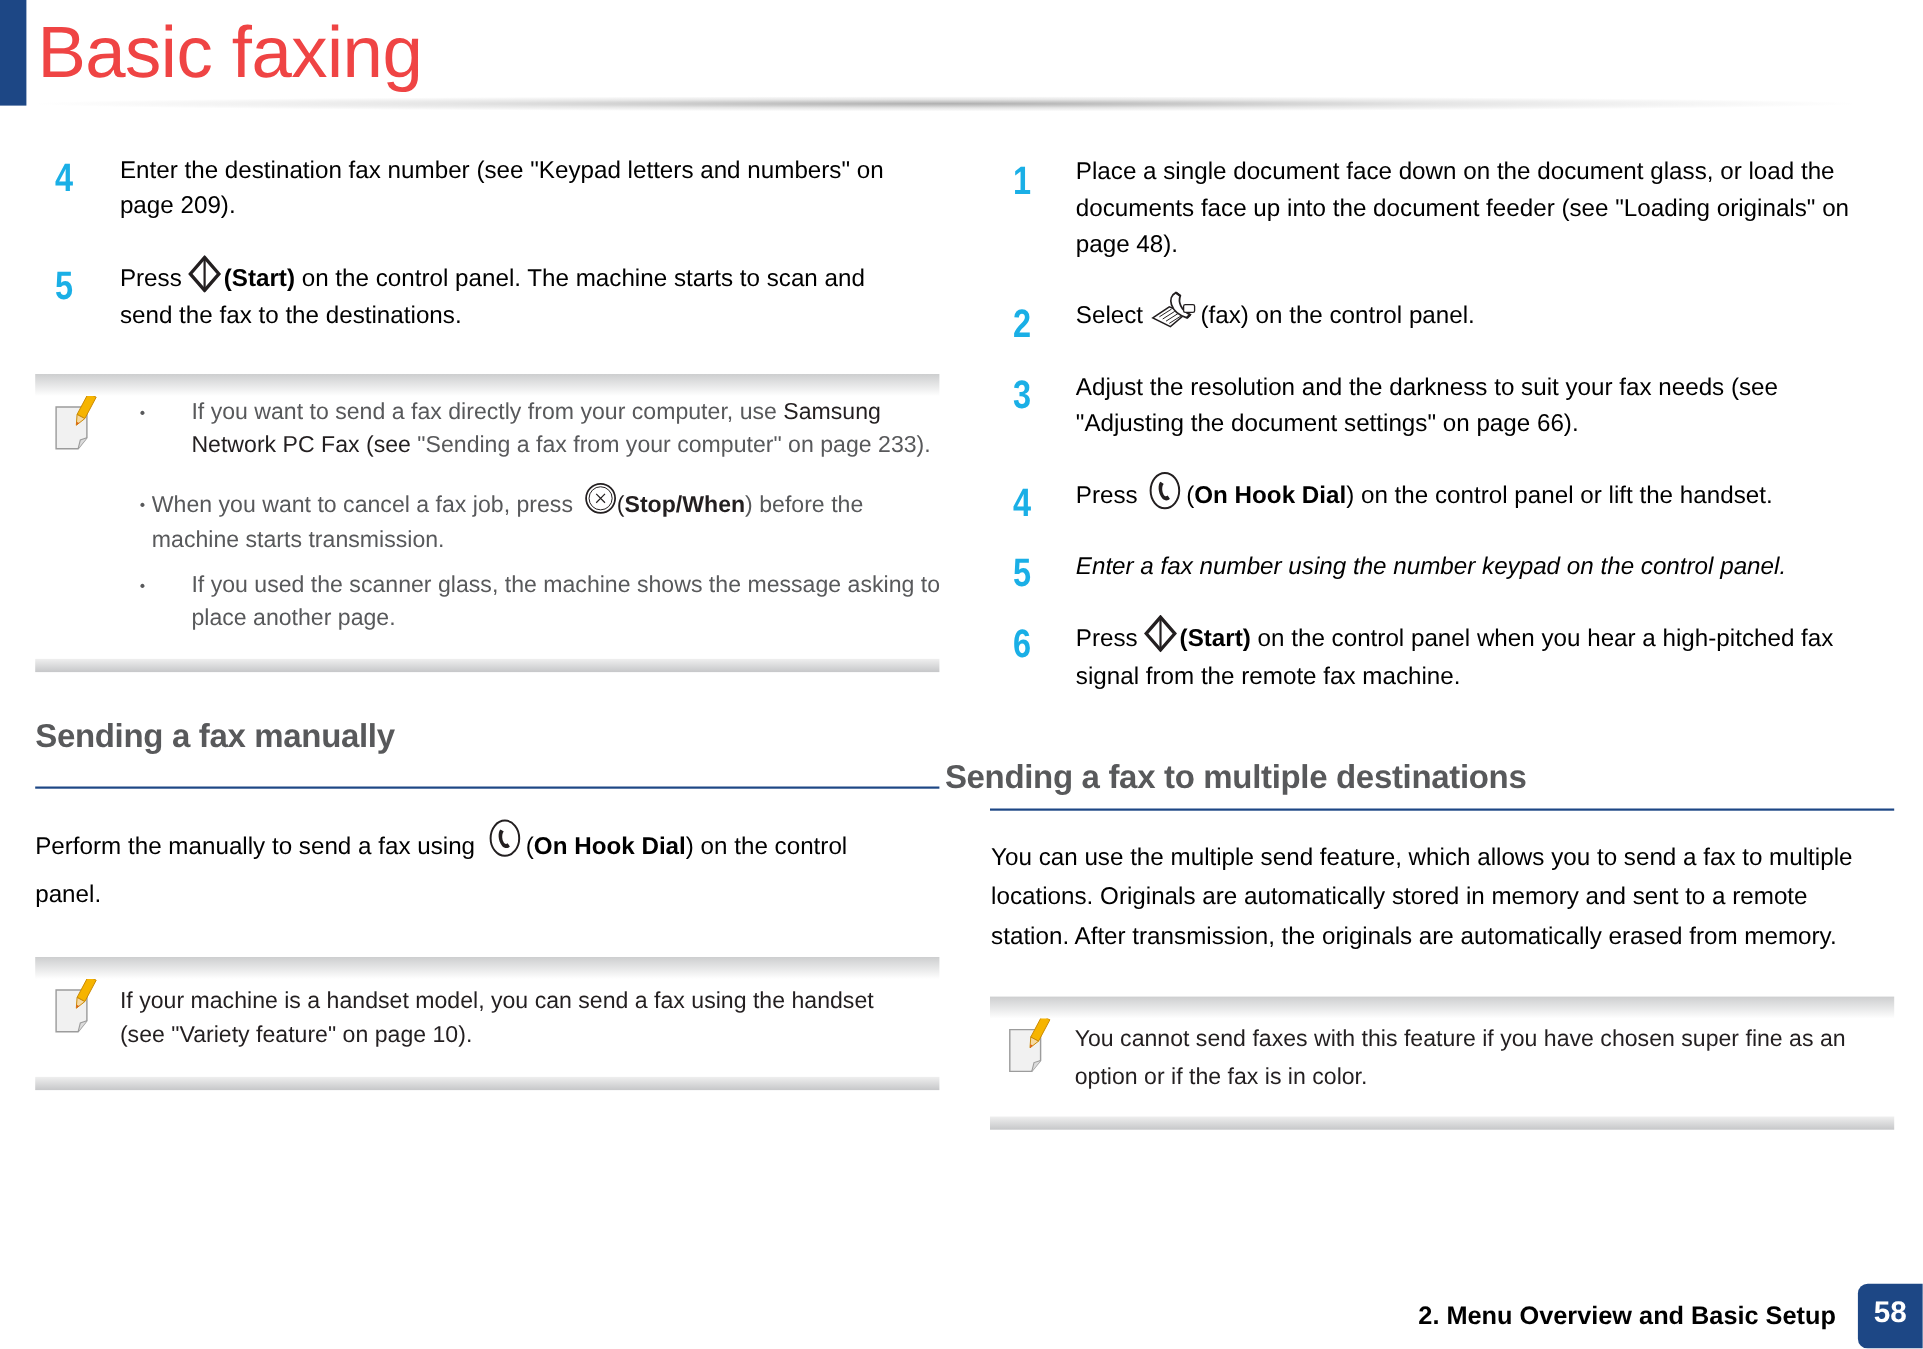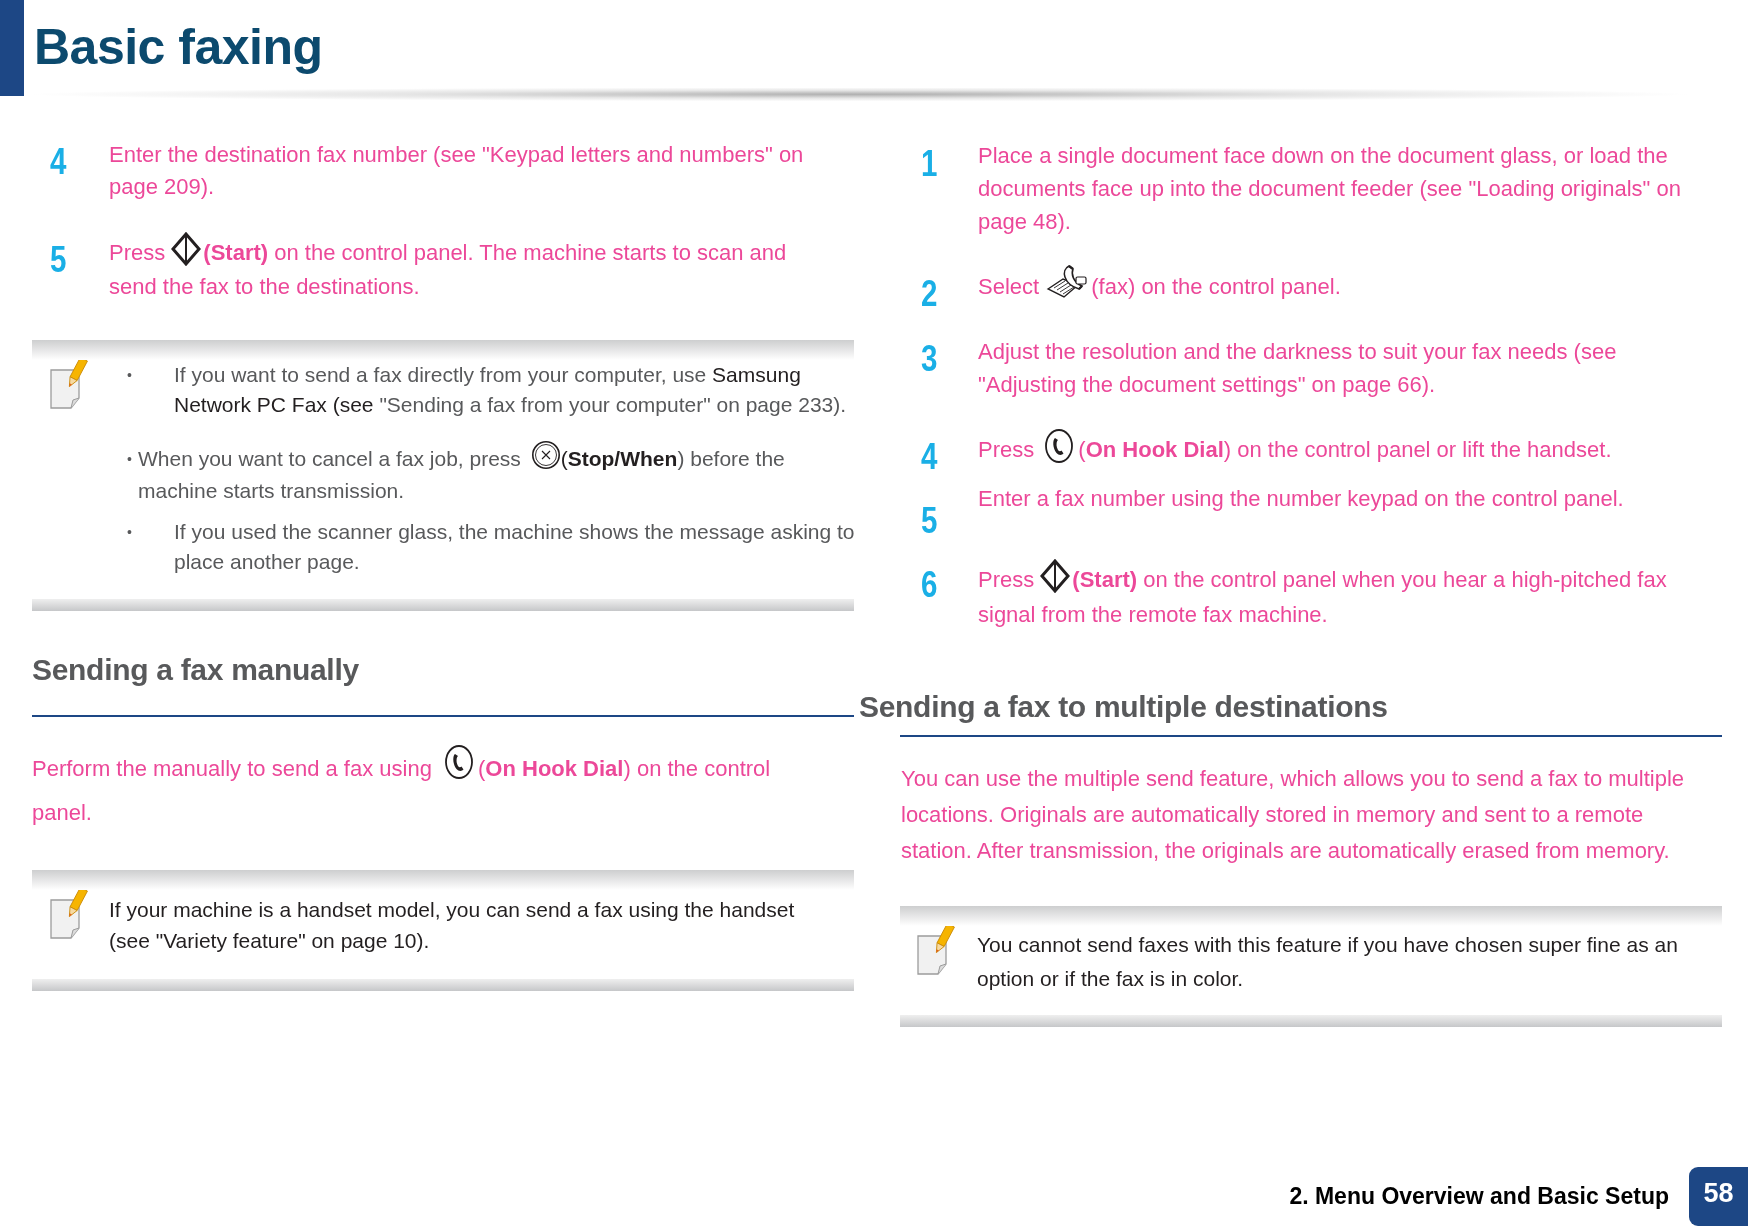--- a/index.html
+++ b/index.html
@@ -3,30 +3,30 @@
 <meta charset="utf-8">
 <style>
   html, body { margin:0; padding:0; }
   body {
     width:1748px; height:1226px; position:relative; overflow:hidden;
     background:#ffffff; color:#231f20;
     font-family:"Liberation Sans", sans-serif;
   }
   .abs { position:absolute; }
   .title-bar { left:0; top:0; width:24px; height:96px; background:#1d4785; }
-  .title { left:34px; top:18px; font-size:50px; line-height:58px; font-weight:bold; color:#0c4a6e; letter-spacing:-0.5px; white-space:nowrap; }
+  .title { left:34px; top:18px; font-size:66px; line-height:58px; font-weight:normal; color:#ef4444; letter-spacing:-0.5px; white-space:nowrap; }
   .title-shadow {
     left:30px; top:88px; width:1660px; height:14px;
     background:radial-gradient(ellipse 50% 50% at 50% 45%, rgba(110,110,110,0.55) 0%, rgba(170,170,170,0.3) 55%, rgba(255,255,255,0) 100%);
   }
   .num {
     font-size:36px; line-height:36px; font-weight:bold; color:#1aafe6;
     transform:scaleX(0.82); transform-origin:left top; white-space:nowrap;
   }
-  .body-text { font-size:22px; white-space:pre; color:#ec4899; }
+  .body-text { font-size:22px; white-space:pre; color:#000000; }
   .lh32 { line-height:32px; }
   .lh33 { line-height:33px; }
   .lh36 { line-height:36px; }
   .lh44 { line-height:44px; }
   .note-text { font-size:21px; white-space:pre; color:#58595b; }
   .lh30 { line-height:30px;margin-left:36px; }
   .lh31 { line-height:31px; }
   .lh34 { line-height:34px; }
   .dark { color:#231f20; }
   .bold { font-weight:bold; }
@@ -134,21 +134,21 @@
 <div class="abs body-text lh33" style="left:978px; top:335px;">Adjust the resolution and the darkness to suit your fax needs (see
 "Adjusting the document settings" on page 66).</div>
 
 <div class="abs num" style="left:921px; top:439px;">4</div>
 <div class="abs body-text lh33" style="left:978px; top:433px;"><span>Press </span><span class="icon-inline" style="margin:-8px 4px -6px 4px;"><svg width="30" height="36" viewBox="0 0 30 36">
         <ellipse cx="15" cy="18" rx="13" ry="16" fill="none" stroke="#231f20" stroke-width="1.8"></ellipse>
         <path d="M11 10 C8.5 12 8.5 20 12.5 25 C14.5 27.5 18 27.5 19.5 25.5 L17.5 22.5 C16.5 23.5 15 23.5 14 22 C12.2 19 12.2 15 13.2 13 L14 12 Z" fill="#231f20"></path>
       </svg></span><span>(</span><span class="bold">On Hook Dial</span><span>) on the control panel or lift the handset.</span></div>
 
 <div class="abs num" style="left:921px; top:503px;">5</div>
-<div class="abs body-text lh33" style="left:978px; top:482px;">Enter a fax number using the number keypad on the control panel.</div>
+<div class="abs body-text lh33" style="left:978px; top:498px;font-style:italic;">Enter a fax number using the number keypad on the control panel.</div>
 
 <div class="abs num" style="left:921px; top:567px;">6</div>
 <div class="abs body-text lh33" style="left:978px; top:563px;"><span>Press </span><span class="icon-inline" style="margin:-6px 2px -4px 0;"><svg width="30" height="34" viewBox="0 0 30 34">
         <polygon points="15,2 28,17 15,32 2,17" fill="none" stroke="#231f20" stroke-width="3"></polygon>
         <line x1="15" y1="2" x2="15" y2="32" stroke="#231f20" stroke-width="2"></line>
       </svg></span><span class="bold">(Start)</span><span> on the control panel when you hear a high-pitched fax
 signal from the remote fax machine.</span></div>
 
 <div class="abs heading" style="left:859px; top:689px;">Sending a fax to multiple destinations</div>
 <div class="abs rule" style="left:900px; top:735px; width:822px;"></div>

